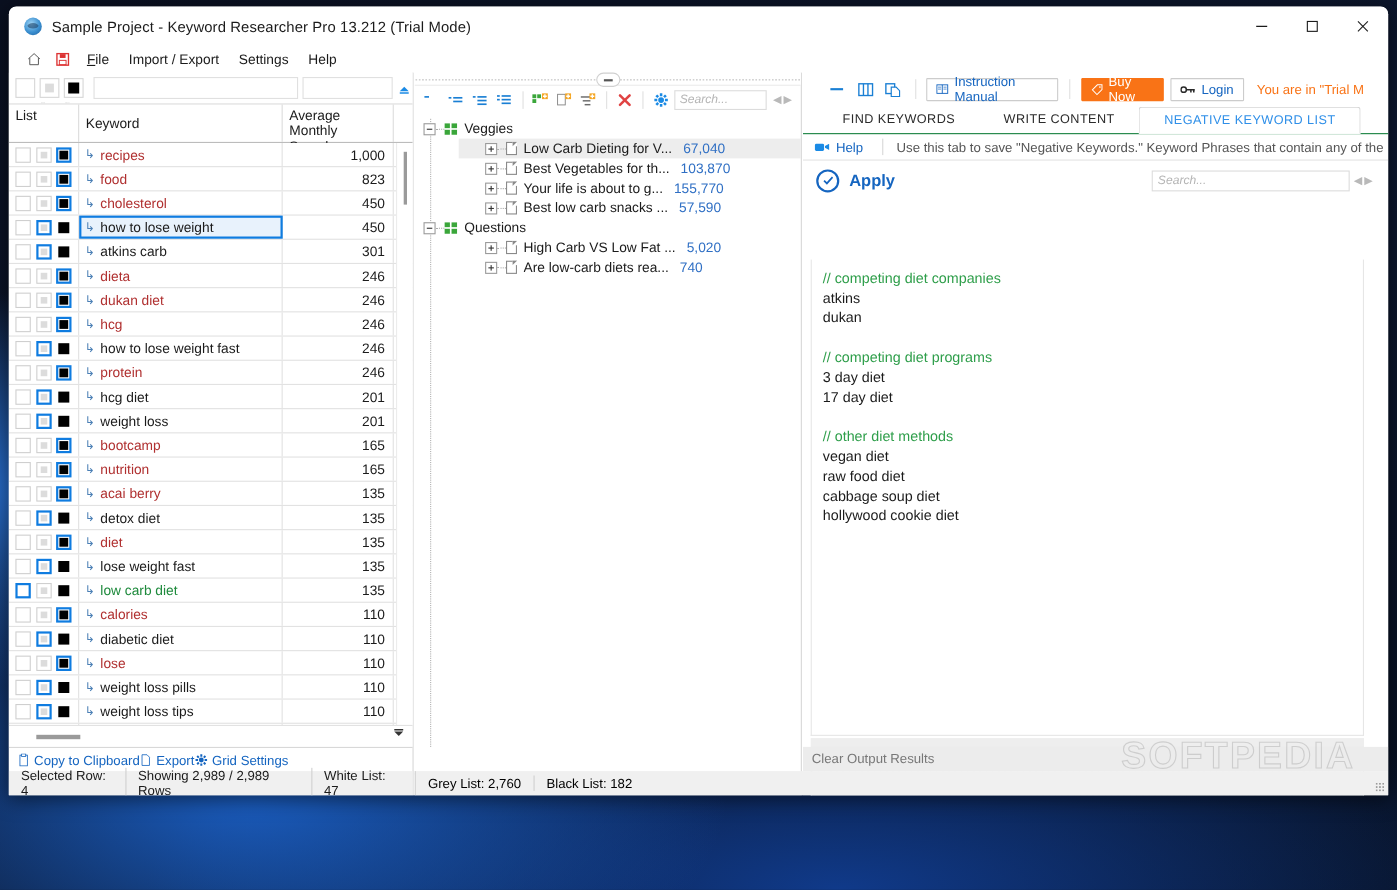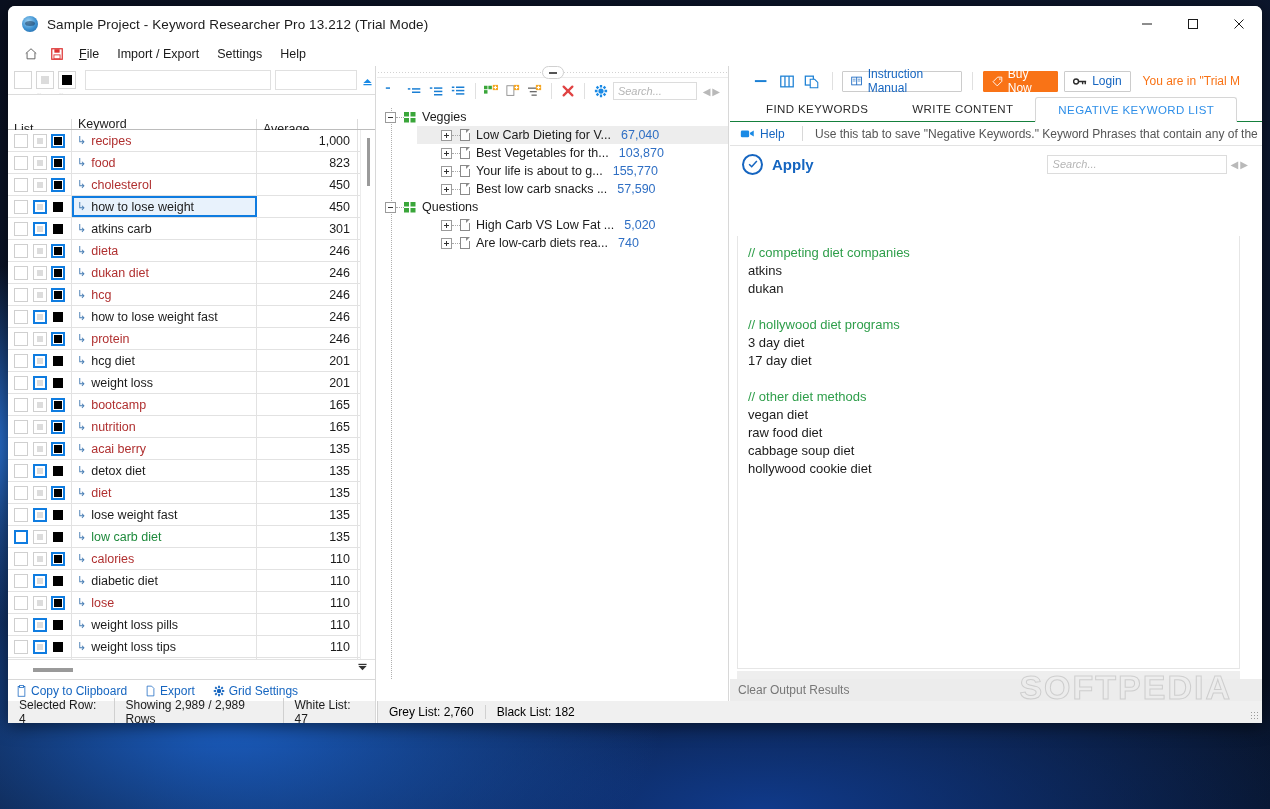--- a/index.html
+++ b/index.html
@@ -68,21 +68,21 @@
   .lt-chk.black:after{content:'';position:absolute;left:3px;top:3px;width:10px;height:10px;background:#000;}
   .lt-dots { font-size:6px; color:#d2d2d2; position:absolute; bottom:-8px; left:1px; letter-spacing:0px;}
   .lt-input { height:20px; border:1px solid #e0e0e0; background:#fff; flex:none; }
   #lt-in1 { width:186px; margin-left:5px; }
   #lt-in2 { width:82px; }
   #lt-collapse { margin-left:auto; width:18px; height:18px; display:flex;align-items:center;justify-content:center;}
 
   #grid-wrap { position:absolute; left:0; right:0; top:28px; bottom:44px; }
   #grid-head { display:flex; height:36px; border-top:1px solid #dcdcdc; border-bottom:1px solid #bcbcbc;
                background:#fff; font-size:12.5px; color:#1b1b1b; }
-  .gh { padding:3px 6px; display:flex; align-items:flex-start; border-right:1px solid #dcdcdc;margin-top:24px; }
+  .gh { padding:3px 6px; display:flex; align-items:flex-start; border-right:1px solid #dcdcdc; }
   .gh.c1 { width:64px; }
   .gh.c2 { width:185px; align-items:center; }
   .gh.c3 { width:101px; line-height:14px; }
   #grid-body { position:absolute; left:0; right:0; top:36px; bottom:20px; overflow:hidden; background:#fff;}
   .row { display:flex; height:22px; border-bottom:1px solid #e2e2e2; font-size:12.5px; align-items:stretch; }
   .cell { border-right:1px solid #e2e2e2; display:flex; align-items:center; }
   .cell.c1 { width:64px; justify-content:space-between; padding:0 6px; }
   .cell.c2 { width:185px; padding:0 5px; gap:4px; }
   .cell.c3 { width:101px; justify-content:flex-end; padding-right:7px; color:#1b1b1b; }
   .cb { width:14px;height:14px;border:1px solid #cfcfcf;background:#fff;position:relative;flex:none;}
@@ -101,21 +101,21 @@
     background:#e8f2fc; outline:2px solid #0f7ce0; outline-offset:-2px;
   }
   #grid-vscroll { position:absolute; right:0; top:36px; bottom:20px; width:15px; background:#fff;
                   border-left:1px solid #ececec;}
   #grid-vthumb { position:absolute; left:6px; top:8px; width:3px; height:48px; background:#9a9a9a; }
   #grid-hscroll { position:absolute; left:0; right:0; bottom:0; height:20px; background:#fff;
                   border-top:1px solid #e2e2e2; display:flex; align-items:center; }
   #grid-hthumb { width:40px;height:4px;background:#9a9a9a;margin-left:25px; }
   #grid-hend { margin-left:auto; margin-right:6px; }
   #left-actions { position:absolute; left:0; right:0; bottom:22px; height:22px; border-top:1px solid #d8d8d8;
-                  display:flex; align-items:center; gap:18px; padding-left:8px; font-size:12px; }
+                  display:flex; align-items:center; padding-left:8px; font-size:12px; }
   .laction { color:#1565c0; display:flex; align-items:center; gap:4px; }
   #left-status { position:absolute; left:0; right:0; bottom:0; height:22px; background:#f0f0f0;
                  display:flex; align-items:center; font-size:12px; color:#1b1b1b; }
   .lstat { padding:0 11px; border-right:1px solid #d0d0d0; line-height:14px;}
   .lstat:last-child { border-right:none; }
 
   
   #mid-panel { left:369px; width:352px; border-right:1px solid #d8d8d8; }
   #mid-grip { height:12px; background:#fff; position:relative;
               border-bottom:1px solid #ececec; }
@@ -934,21 +934,21 @@
         <div id="apply-label">Apply</div>
         <div id="r-search">Search...</div>
         <span class="navarrows">◀▶</span>
       </div>
 
       <div id="r-editor">
           <div class="neg-comment">// competing diet companies</div>
           <div class="neg-word">atkins</div>
           <div class="neg-word">dukan</div>
           <div class="neg-blank">&nbsp;</div>
-          <div class="neg-comment">// hollywood diet programs</div>
+          <div class="neg-comment">// competing diet programs</div>
           <div class="neg-word">3 day diet</div>
           <div class="neg-word">17 day diet</div>
           <div class="neg-blank">&nbsp;</div>
           <div class="neg-comment">// other diet methods</div>
           <div class="neg-word">vegan diet</div>
           <div class="neg-word">raw food diet</div>
           <div class="neg-word">cabbage soup diet</div>
           <div class="neg-word">hollywood cookie diet</div>
         </div>
       <div id="r-vscroll"></div>

